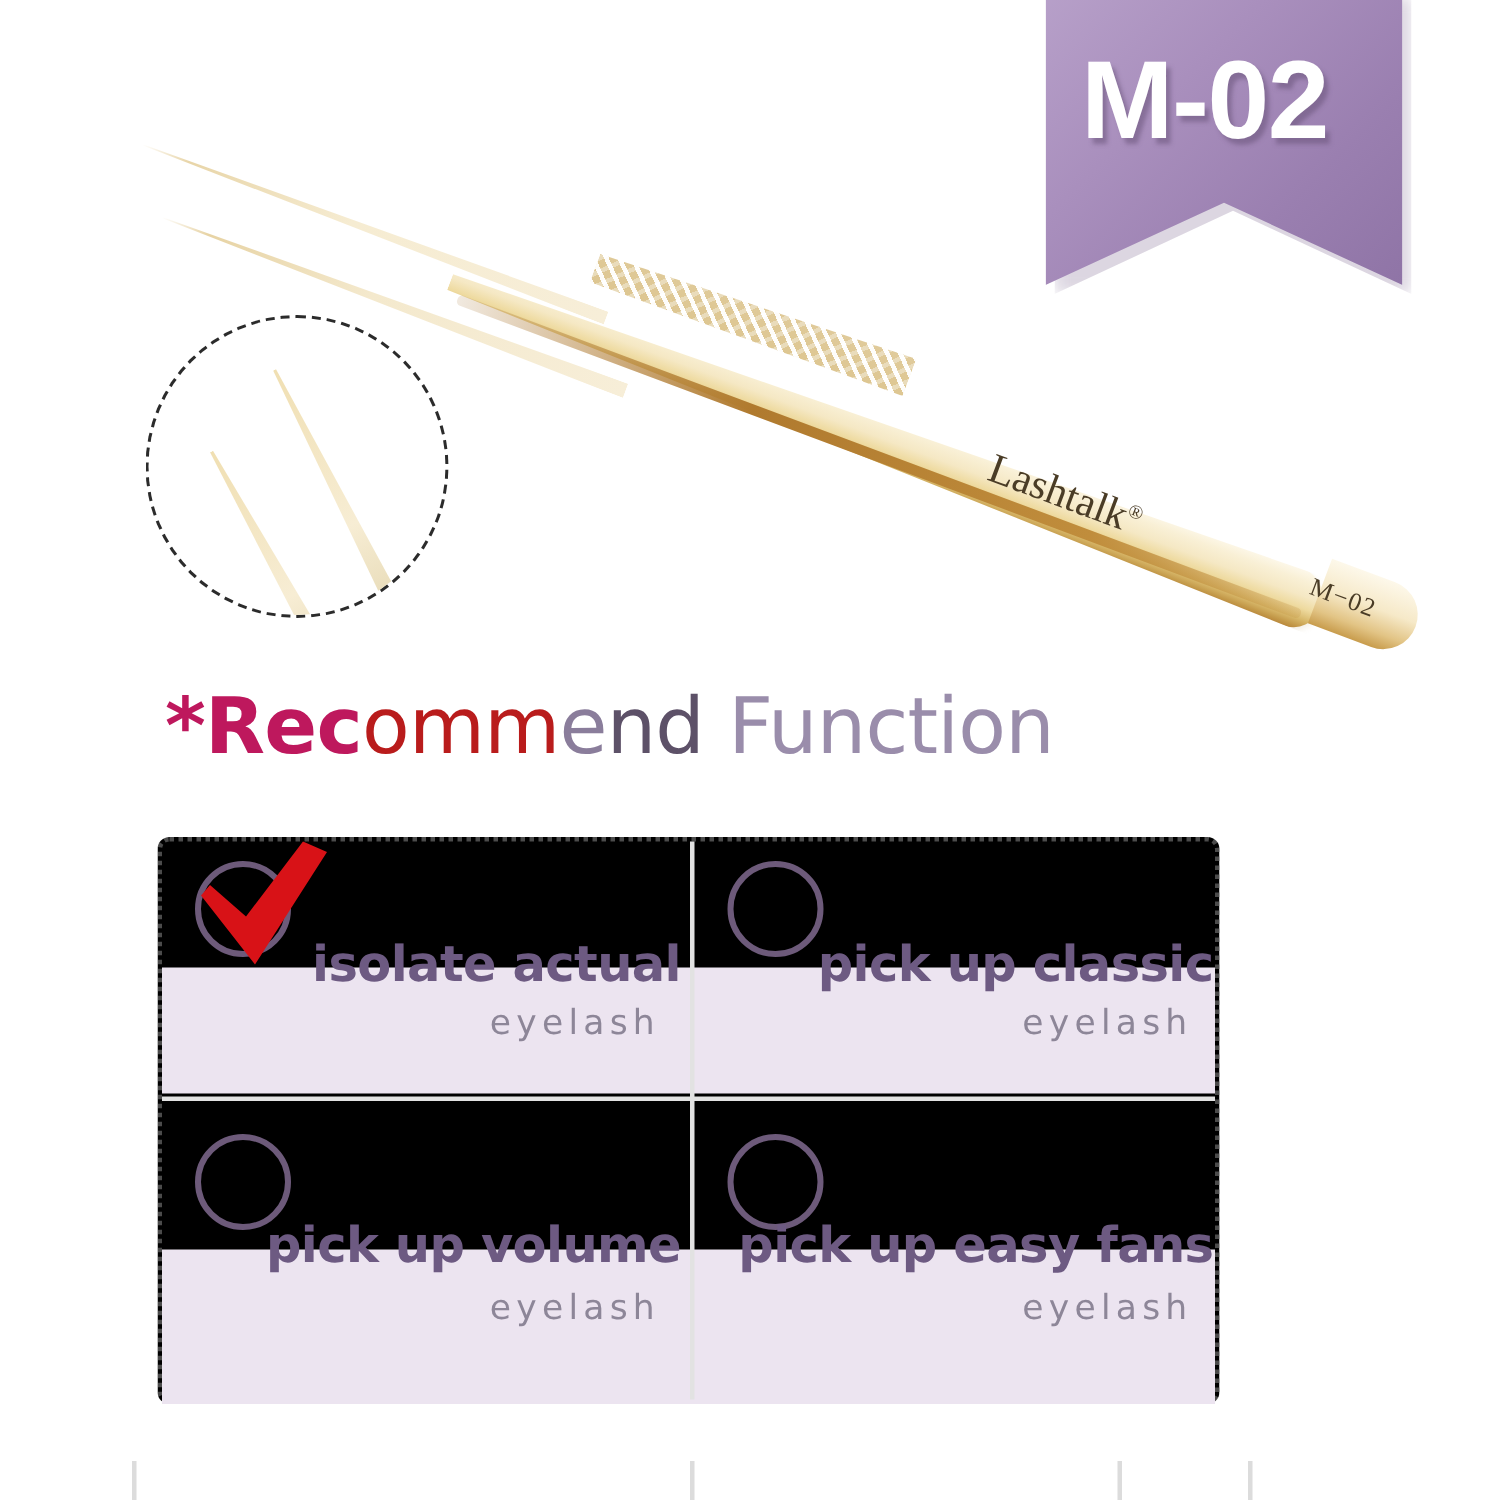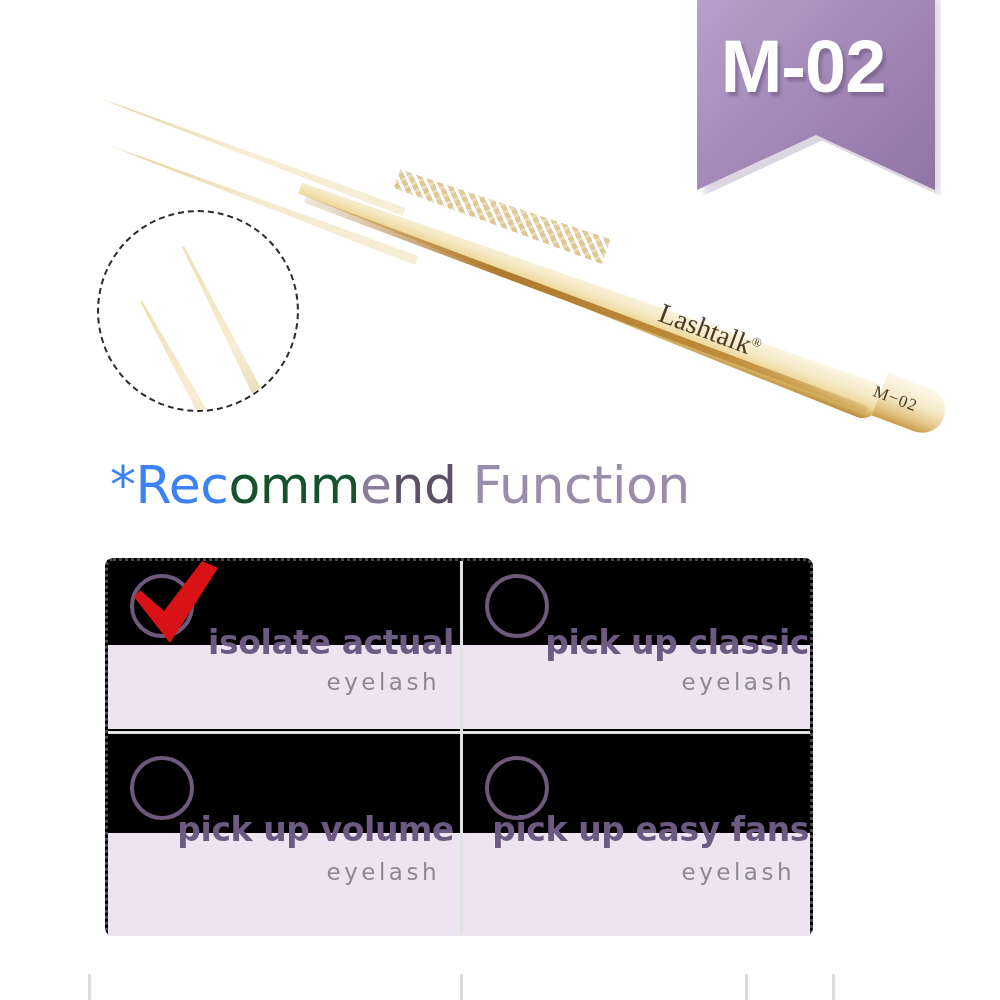--- a/index.html
+++ b/index.html
@@ -215,22 +215,22 @@
   #headline {
     position: absolute;
     left: 110px;
     top: 455px;
     font-size: 52px;
     font-weight: normal;
     letter-spacing: -0.5px;
     white-space: nowrap;
     font-family: "DejaVu Sans", sans-serif;
   }
-  #headline .seg-a { color: #3b82f6; }
-  #headline .seg-b { color: #14532d; }
+  #headline .seg-a { color: #be185d; font-weight: bold; }
+  #headline .seg-b { color: #b91c1c; }
   #headline .seg-c { color: #8a7d9b; }
   #headline .seg-d { color: #5d5168; }
   #headline .seg-e { color: #9a8dab; }
 
   
   #feature-grid {
     position: absolute;
     left: 105px;
     top: 558px;
     width: 708px;

